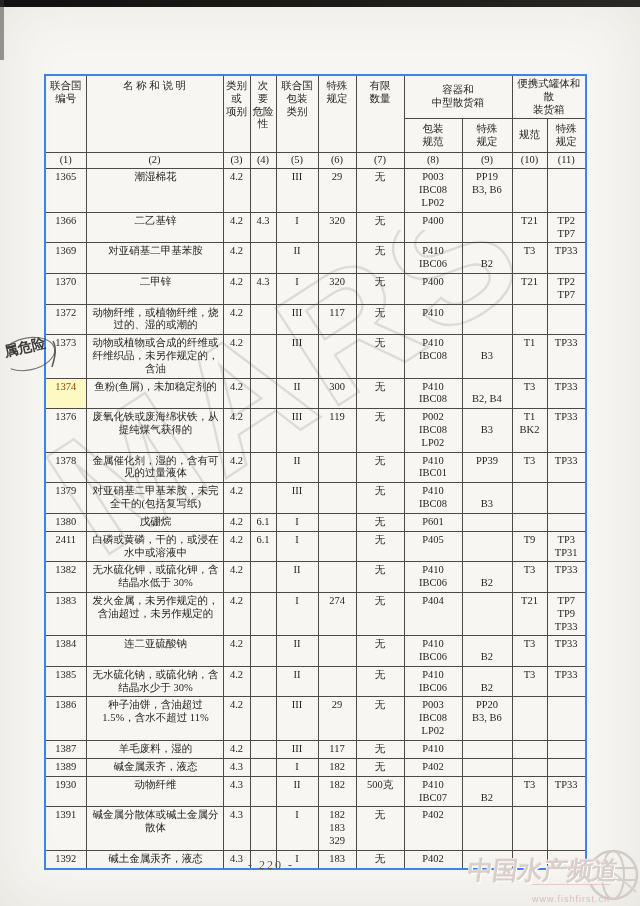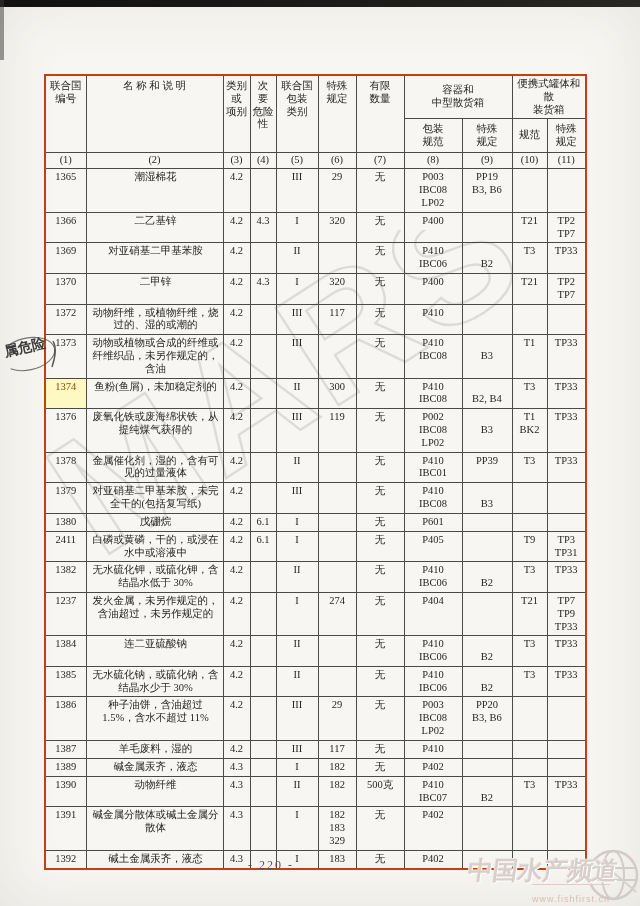--- a/index.html
+++ b/index.html
@@ -35,21 +35,21 @@
   table.hazmat th, table.hazmat td {
     border:1px solid #4d4a45;
     white-space:pre-line;
     vertical-align:top;
     text-align:center;
     font-size:10.5px;
     line-height:1.22;
     padding:2px 1px;
     font-weight:normal;
   }
-  table.hazmat { border:2px solid #c2410c; }
+  table.hazmat { border:2px solid #3b82f6; }
   tr.h1 th { height:36px; vertical-align:middle; }
   tr.h1 th.colhead { vertical-align:top; padding-top:4px; }
   tr.h2 th { height:34px; vertical-align:middle; }
   tr.h3 th { height:16px; vertical-align:middle; padding:1px; }
   table.hazmat td.name { text-align:center; padding-left:5px; padding-right:3px; }
   table.hazmat td { height:18px; }
   td.hl {
     background:#fef9c3;
     color:#8a4d05;
     font-weight:bold;
@@ -352,21 +352,21 @@
         <td></td>
         <td>无</td>
         <td>P410
 IBC06</td>
         <td>
 B2</td>
         <td>T3</td>
         <td>TP33</td>
       </tr>
       <tr>
-        <td>1237</td>
+        <td>1383</td>
         <td class="name">发火金属，未另作规定的，含油超过，未另作规定的</td>
         <td>4.2</td>
         <td></td>
         <td>I</td>
         <td>274</td>
         <td>无</td>
         <td>P404</td>
         <td></td>
         <td>T21</td>
         <td>TP7
@@ -439,21 +439,21 @@
         <td></td>
         <td>I</td>
         <td>182</td>
         <td>无</td>
         <td>P402</td>
         <td></td>
         <td></td>
         <td></td>
       </tr>
       <tr>
-        <td>1390</td>
+        <td>1930</td>
         <td class="name">动物纤维</td>
         <td>4.3</td>
         <td></td>
         <td>II</td>
         <td>182</td>
         <td>500克</td>
         <td>P410
 IBC07</td>
         <td>
 B2</td>

